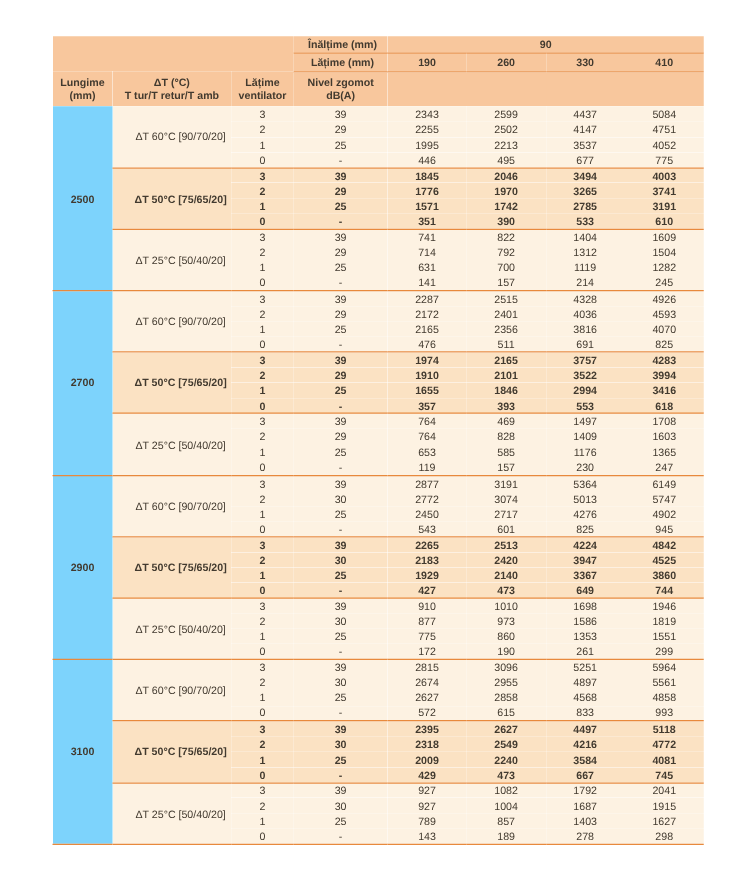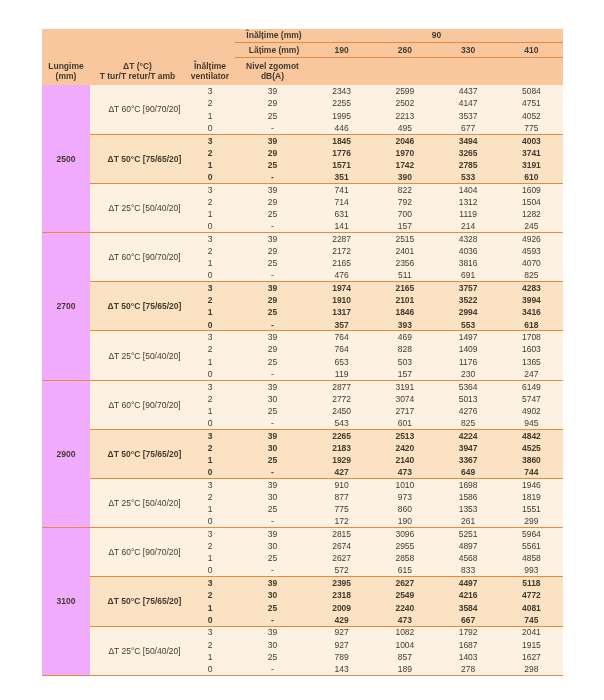--- a/index.html
+++ b/index.html
@@ -53,21 +53,21 @@
   thead tr.h3 { height: 28px; margin-top: 48px; }
   thead th.hrule { border-bottom: 1.5px solid var(--orange); }
   thead th.left { text-align: center; padding-left: 3px; }
   thead th .l2 { display: block; }
   thead th.corner { border: none; }
 
   
   tbody tr { height: 12.3px; }
   tbody td, tbody th.lungime { background: var(--row-bg); }
   tbody th.lungime {
-    background: #f0abfc;
+    background: #7dd3fc;
     font-weight: bold;
     border-bottom: 1.5px solid var(--orange);
   }
   tbody td.group-label { font-size: 8.5px; padding-left: 14px; }
   tbody tr.bold-row > td { font-weight: bold; background: var(--band-bg); }
   tbody tr.sep-top > td { border-top: 1.5px solid var(--orange); }
   tbody tr.sec-end { border-bottom: 1.5px solid var(--orange); }
   tbody tr.sec-end > td { border-bottom: 1.5px solid var(--orange); }
   tbody td.g-end { border-bottom: 1.5px solid var(--orange); }
 </style>
@@ -102,21 +102,21 @@
       <tr class="h3">
         <th>
           <span class="l1">Lungime</span>
           <span class="l2">(mm)</span>
         </th>
         <th>
           <span class="l1">ΔT (°C)</span>
           <span class="l2">T tur/T retur/T amb</span>
         </th>
         <th>
-          <span class="l1">Înălțime</span>
+          <span class="l1">Lățime</span>
           <span class="l2">ventilator</span>
         </th>
         <th>
           <span class="l1">Nivel zgomot</span>
           <span class="l2">dB(A)</span>
         </th>
         <th colspan="4"></th>
       </tr>
     </thead>
     <tbody>
@@ -267,21 +267,21 @@
           <td>2</td>
           <td>29</td>
           <td>1910</td>
           <td>2101</td>
           <td>3522</td>
           <td>3994</td>
         </tr>
         <tr class="bold-row">
           <td>1</td>
           <td>25</td>
-          <td>1317</td>
+          <td>1655</td>
           <td>1846</td>
           <td>2994</td>
           <td>3416</td>
         </tr>
         <tr class="bold-row">
           <td>0</td>
           <td>-</td>
           <td>357</td>
           <td>393</td>
           <td>553</td>
@@ -301,21 +301,21 @@
           <td>29</td>
           <td>764</td>
           <td>828</td>
           <td>1409</td>
           <td>1603</td>
         </tr>
         <tr>
           <td>1</td>
           <td>25</td>
           <td>653</td>
-          <td>503</td>
+          <td>585</td>
           <td>1176</td>
           <td>1365</td>
         </tr>
         <tr class="sec-end">
           <td>0</td>
           <td>-</td>
           <td>119</td>
           <td>157</td>
           <td>230</td>
           <td>247</td>

